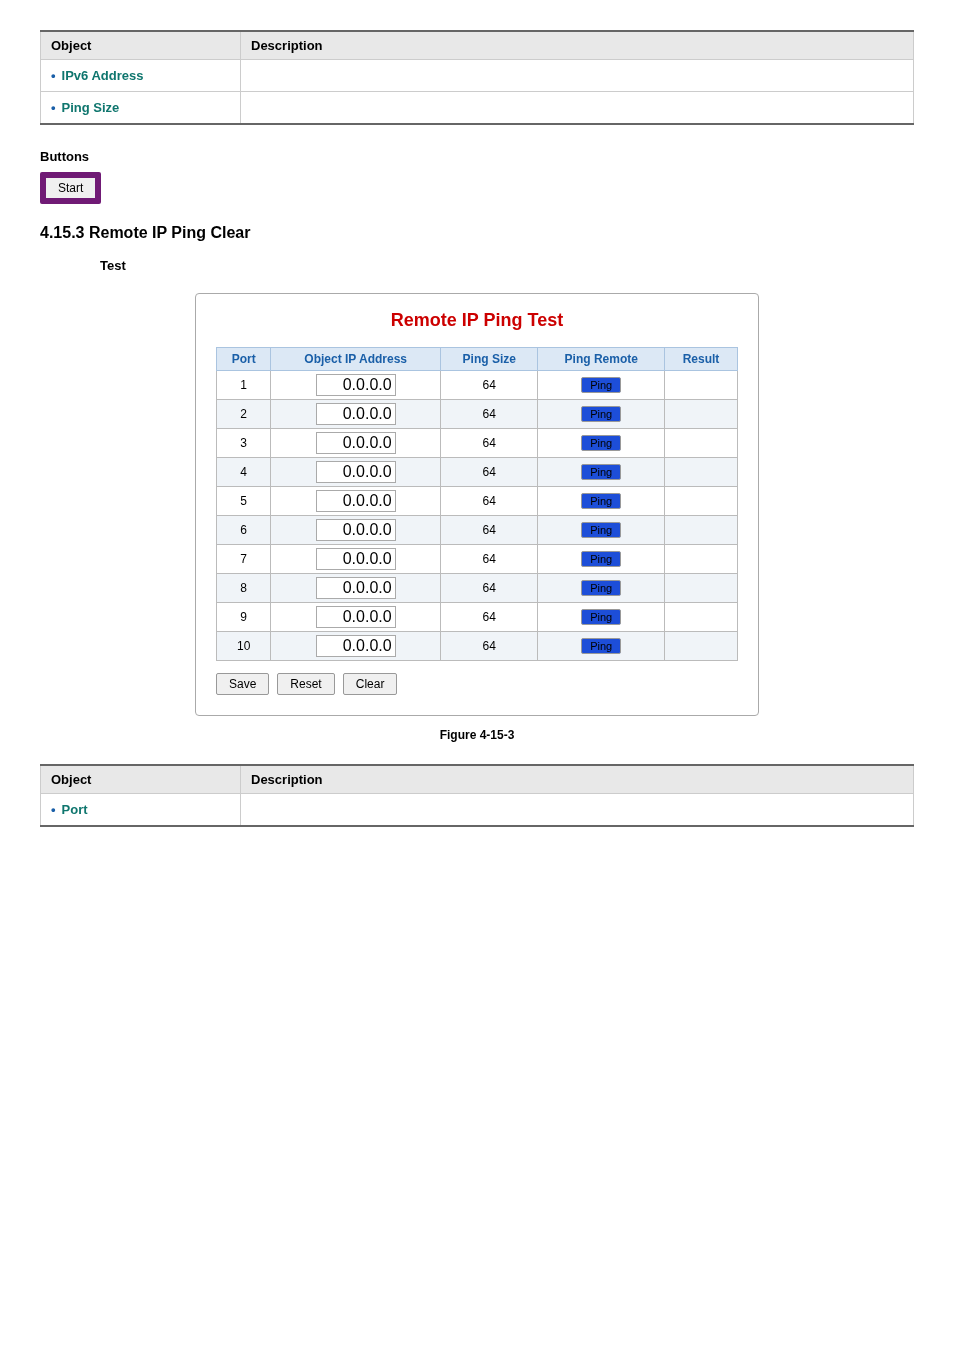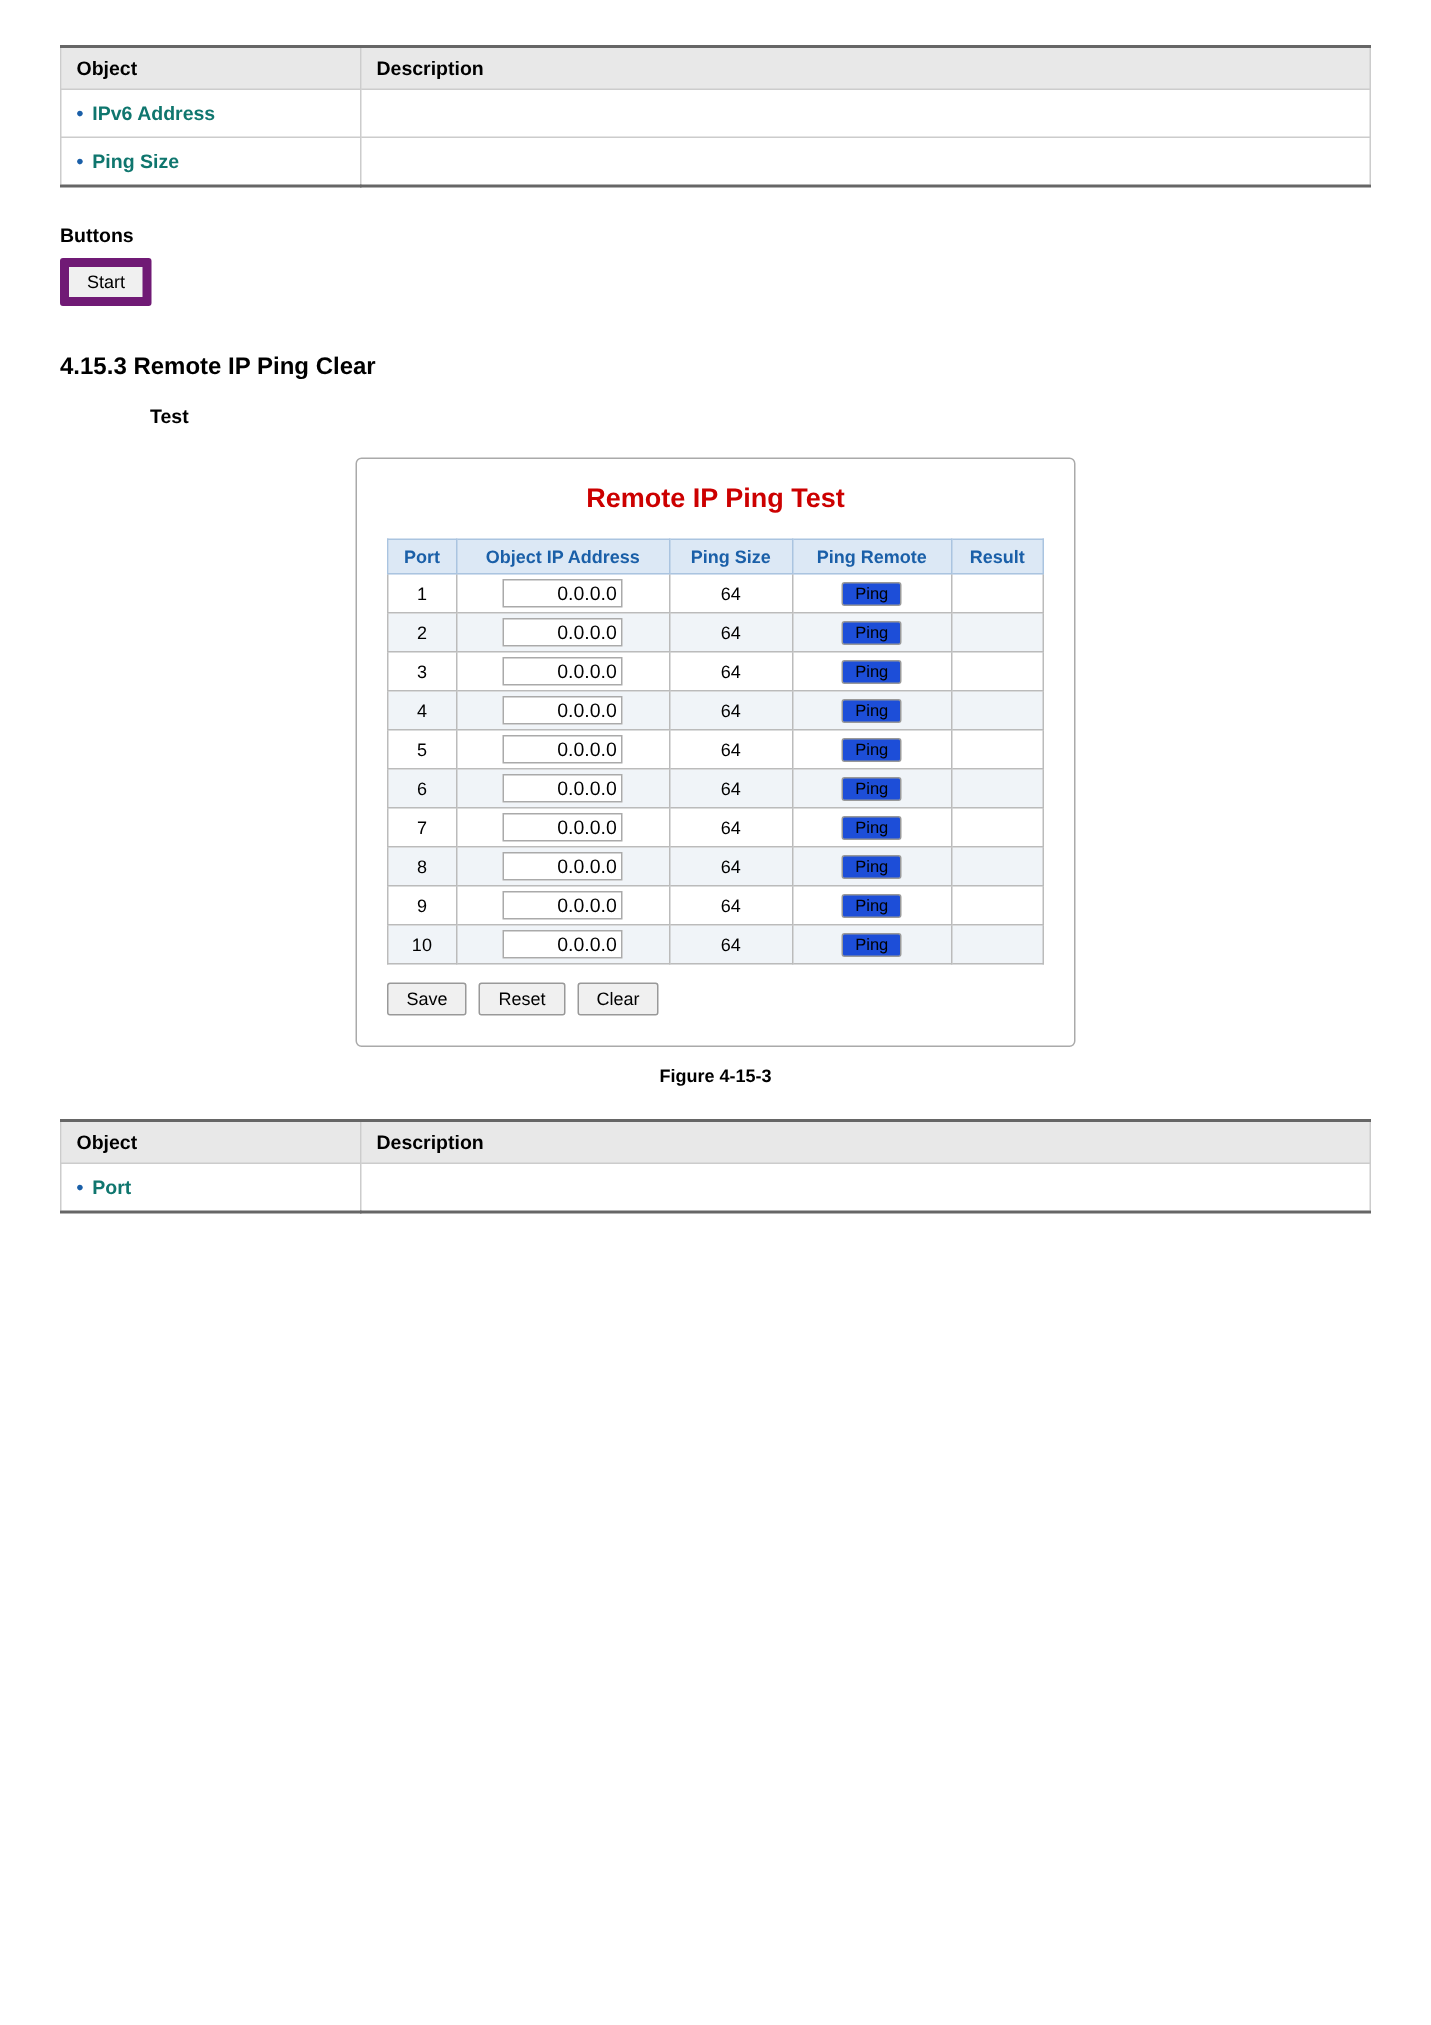--- a/index.html
+++ b/index.html
@@ -42,21 +42,21 @@
       color: #0f766e;
       font-weight: bold;
     }
     .bullet-item::before {
       content: "•";
       color: #1a5fa8;
     }
 
     
     .buttons-section {
-      margin-bottom: 32px;
+      margin-bottom: 20px;
     }
     .buttons-label {
       font-weight: bold;
       font-size: 13px;
       margin-bottom: 8px;
     }
     .start-button {
       border: 6px solid #701a75;
       background: #f0f0f0;
       padding: 3px 12px;
@@ -78,21 +78,21 @@
       font-size: 13px;
       margin-bottom: 20px;
       padding-left: 60px;
     }
 
     
     .ping-widget {
       border: 1px solid #aaa;
       border-radius: 4px;
       padding: 16px 20px 20px;
-      width: 480px;
+      width: 564px;
       margin: 0 auto 12px auto;
       background: #fff;
     }
     .ping-widget-title {
       text-align: center;
       font-size: 18px;
       font-weight: bold;
       color: #c00;
       margin-bottom: 16px;
     }
@@ -117,21 +117,21 @@
     .ping-table tr:nth-child(even) td {
       background: #f0f4f8;
     }
     .ping-table tr:nth-child(odd) td {
       background: #fff;
     }
     .ping-table td input[type="text"] {
       width: 80px;
       border: 1px solid #aaa;
       padding: 1px 3px;
-      font-size: 13px;
+      font-size: 16px;
       text-align: right;
     }
     .ping-table td.ping-size-cell {
       font-size: 12px;
     }
     .ping-btn {
       border: 1px solid #999;
       background: #1d4ed8;
       padding: 1px 8px;
       font-size: 11px;

